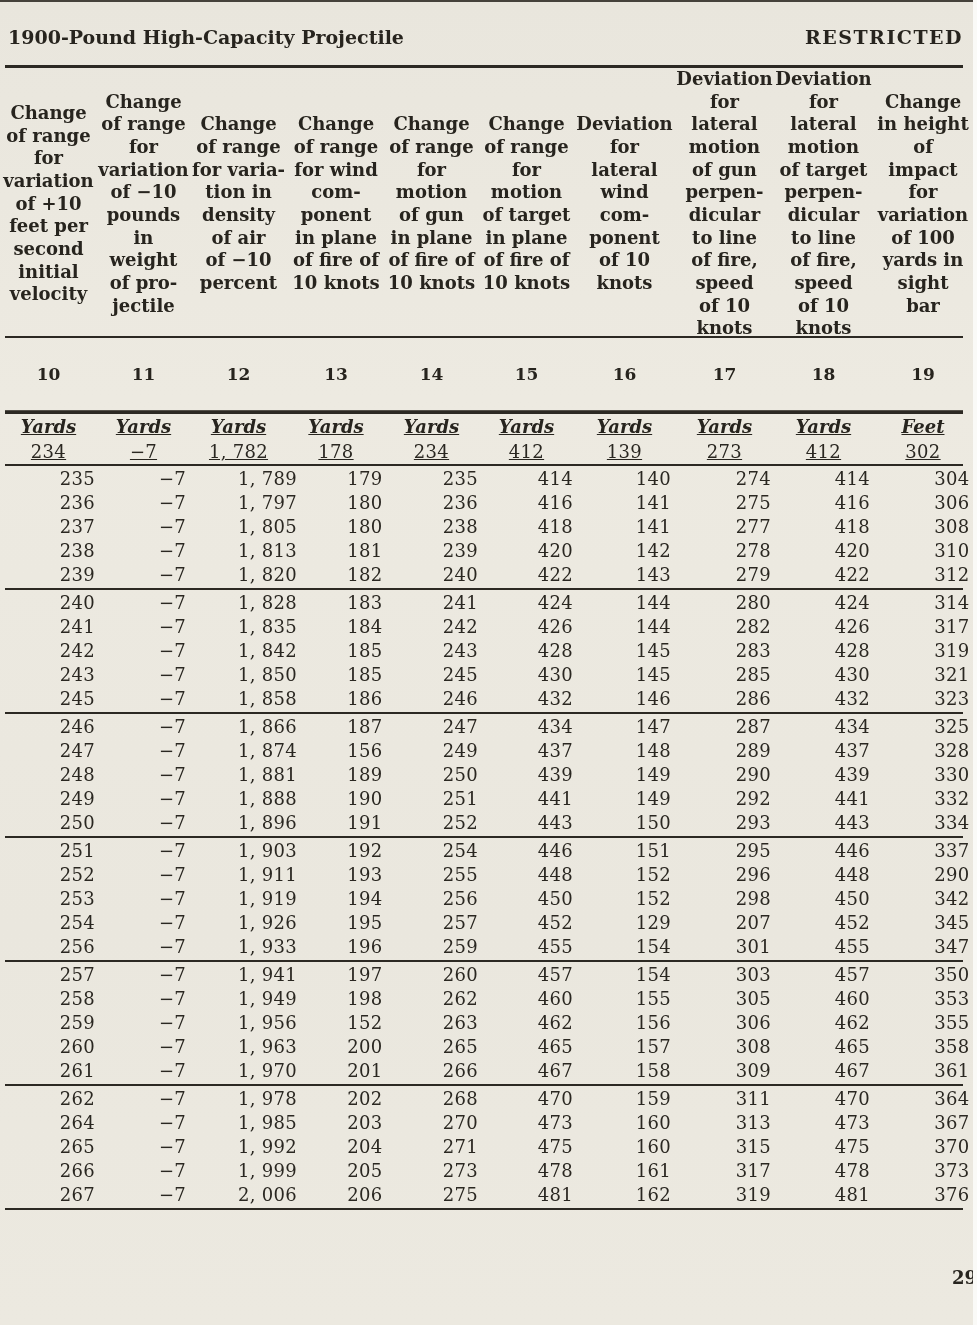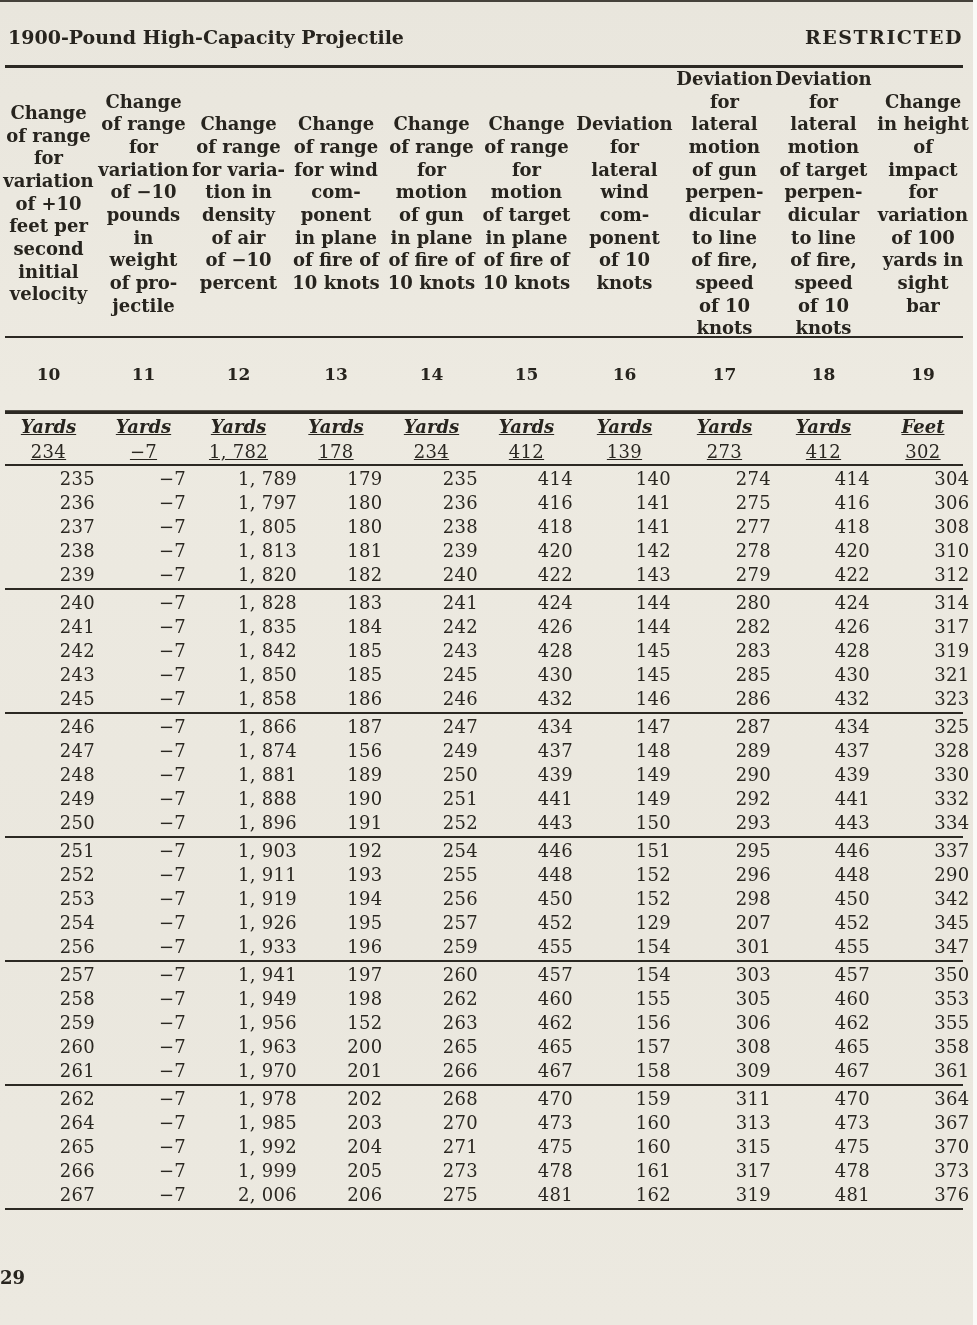--- a/index.html
+++ b/index.html
@@ -78,21 +78,21 @@
     color: #2a2721;
   }
   .group {
     border-bottom: 2px solid #2c2923;
     margin: 0 14px 0 5px;
     padding: 1px 0;
   }
   .group .grid { margin: 0 -9px 0 -5px; padding-left: 29px; }
   .page-footer {
     margin-top: 56px;
-    text-align: left;
+    text-align: right;
     font-weight: bold;
     font-size: 18px;
     line-height: 24px;
   }
 </style>
 </head>
 <body>
 
 <div class="page">
   <div class="top-edge"></div>

